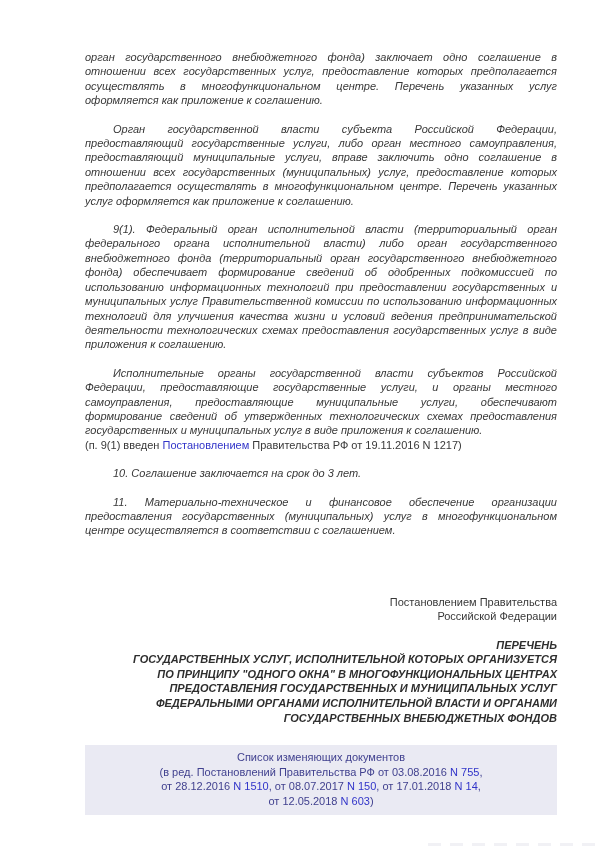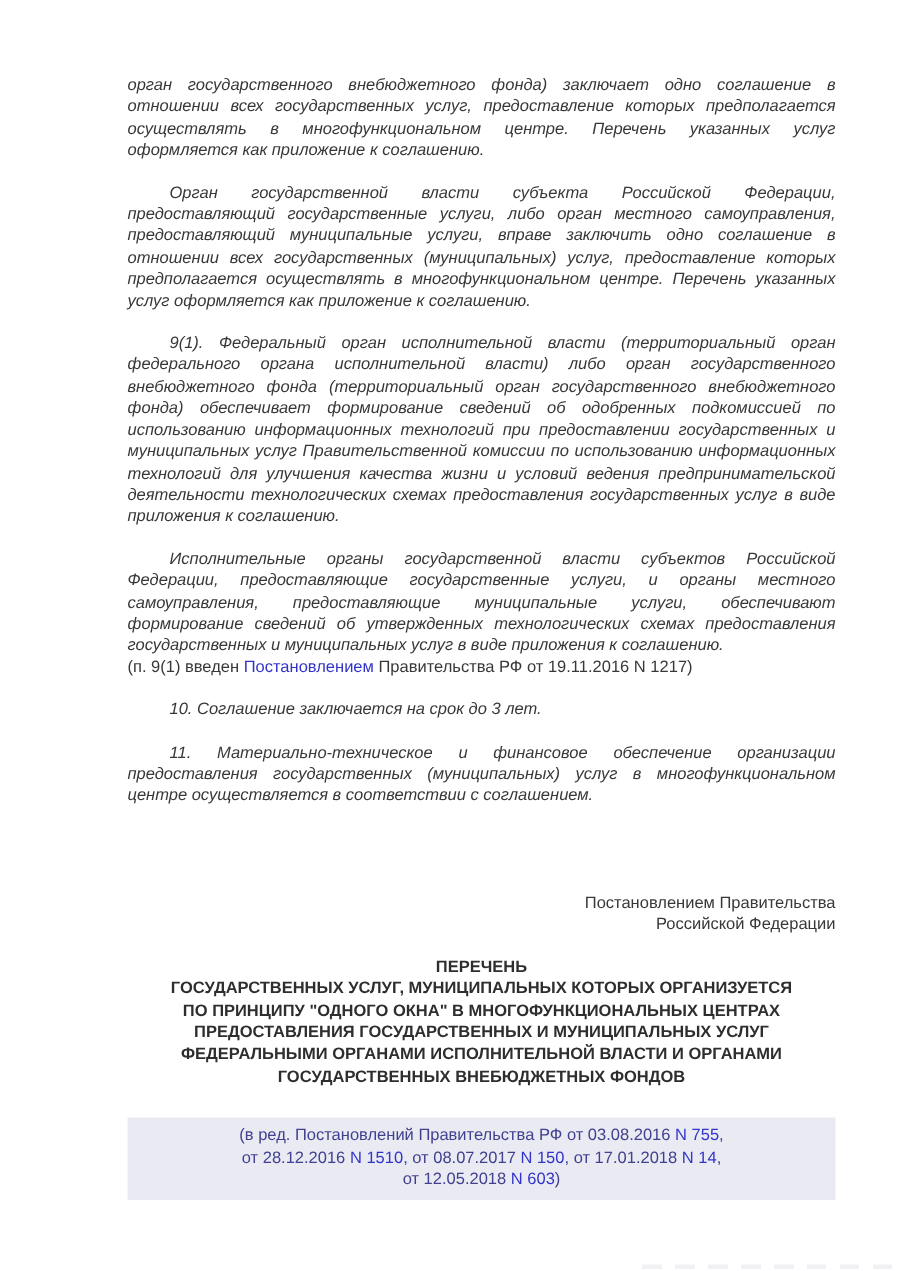--- a/index.html
+++ b/index.html
@@ -42,23 +42,24 @@
     text-decoration: none;
     cursor: pointer;
   }
   .approval {
     margin-top: 57px;
     text-align: right;
   }
   .approval div { line-height: 14.4px; }
   .heading {
     margin-top: 14px;
-    text-align: center;
+    text-align: right;
     font-weight: bold;
     color: #2e2e2e;
+    font-style: italic;
   }
   .heading div { line-height: 14.6px; }
   .amendments-box {
     margin-top: 20px;
     background: #eaeaf3;
     color: #41418f;
     text-align: center;
     padding: 5px 4px 6px 4px;
   }
   .amendments-box div { line-height: 14.6px; }
@@ -95,28 +96,29 @@
 
     <p class="para">11. Материально-техническое и финансовое обеспечение организации предоставления государственных (муниципальных) услуг в многофункциональном центре осуществляется в соответствии с соглашением.</p>
 
     <div class="approval">
       <div>Постановлением Правительства</div>
       <div>Российской Федерации</div>
     </div>
 
     <div class="heading">
       <div>ПЕРЕЧЕНЬ</div>
-      <div>ГОСУДАРСТВЕННЫХ УСЛУГ, МУНИЦИПАЛЬНЫХ КОТОРЫХ ОРГАНИЗУЕТСЯ</div>
+      <div>ГОСУДАРСТВЕННЫХ УСЛУГ, ИСПОЛНИТЕЛЬНОЙ КОТОРЫХ ОРГАНИЗУЕТСЯ</div>
       <div>ПО ПРИНЦИПУ "ОДНОГО ОКНА" В МНОГОФУНКЦИОНАЛЬНЫХ ЦЕНТРАХ</div>
       <div>ПРЕДОСТАВЛЕНИЯ ГОСУДАРСТВЕННЫХ И МУНИЦИПАЛЬНЫХ УСЛУГ</div>
       <div>ФЕДЕРАЛЬНЫМИ ОРГАНАМИ ИСПОЛНИТЕЛЬНОЙ ВЛАСТИ И ОРГАНАМИ</div>
       <div>ГОСУДАРСТВЕННЫХ ВНЕБЮДЖЕТНЫХ ФОНДОВ</div>
     </div>
 
     <div class="amendments-box">
+      <div>Список изменяющих документов</div>
       <div><span>(в ред. Постановлений Правительства РФ от 03.08.2016 </span><a class="doc-link">N 755</a><span>,</span></div>
       <div><span>от 28.12.2016 </span><a class="doc-link">N 1510</a><span>, от 08.07.2017 </span><a class="doc-link">N 150</a><span>, от 17.01.2018 </span><a class="doc-link">N 14</a><span>,</span></div>
       <div><span>от 12.05.2018 </span><a class="doc-link">N 603</a><span>)</span></div>
     </div>
 
   </div>
 
   <div class="page-break-dashes"></div>
 </div>
 

